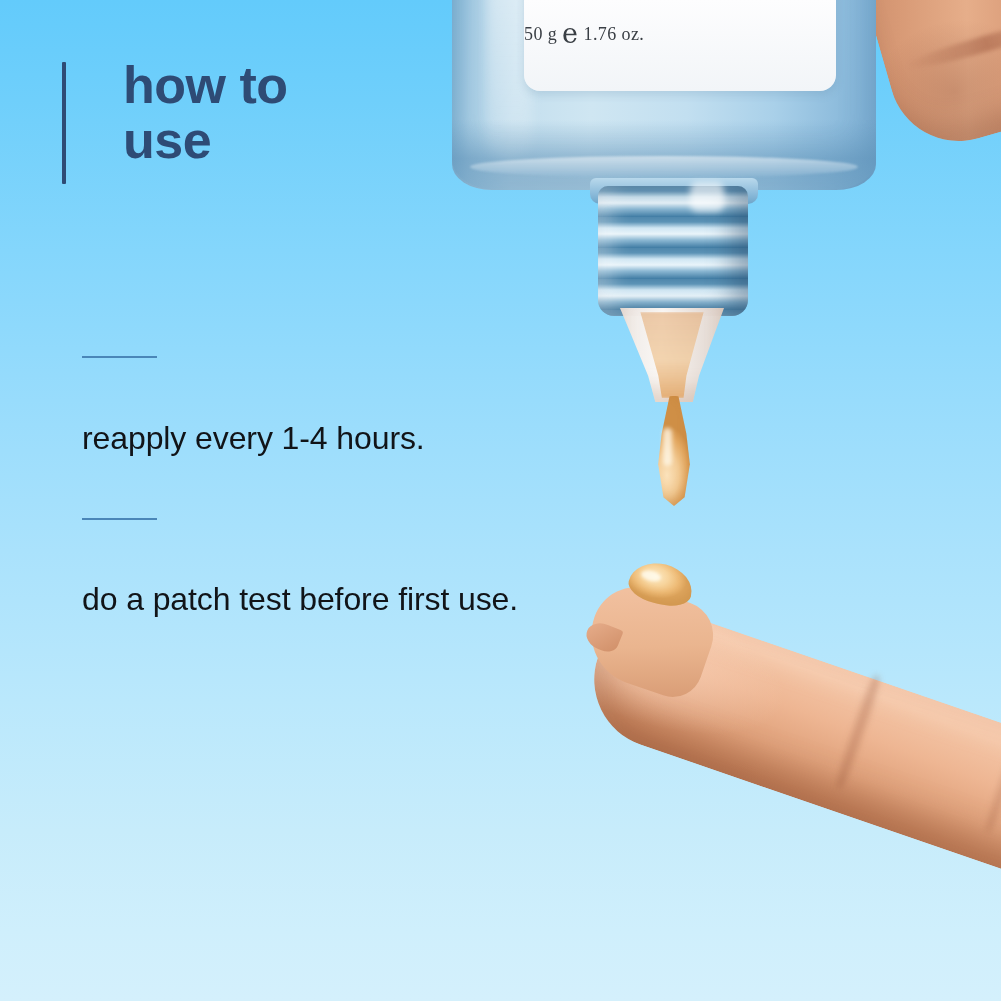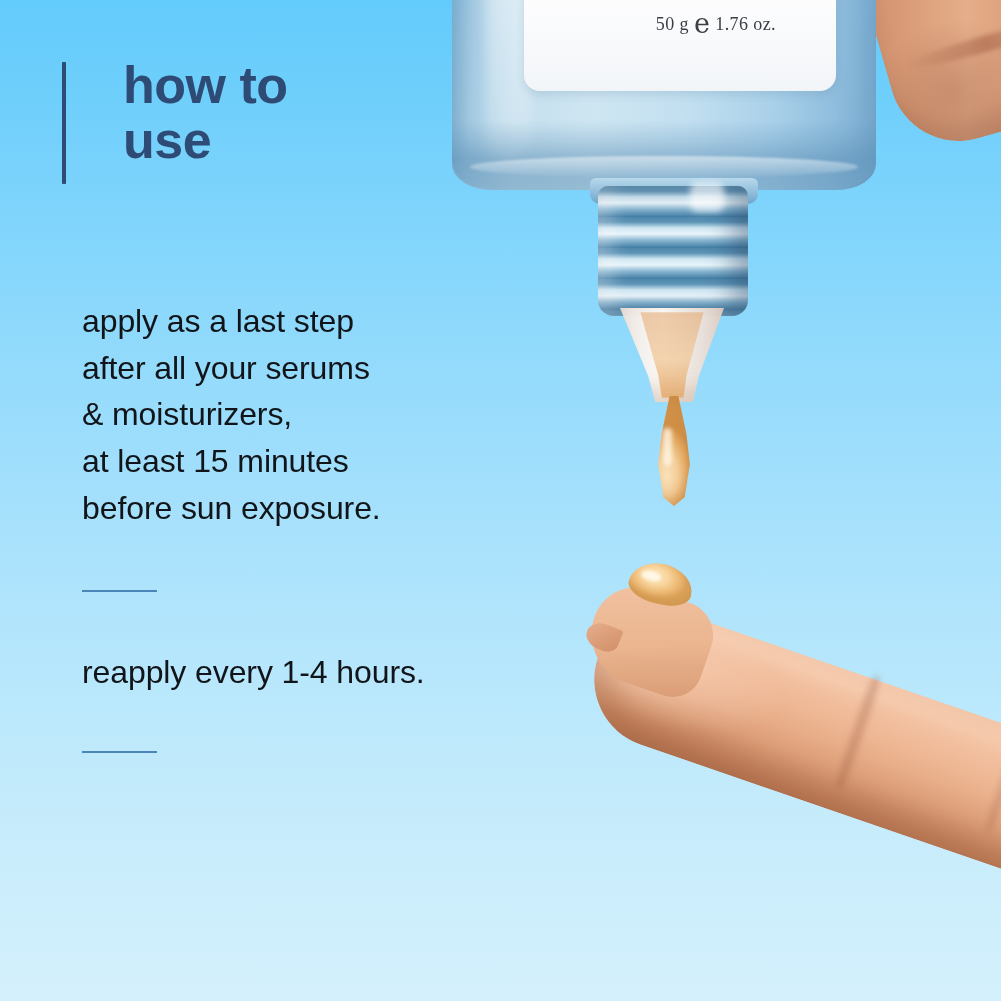--- a/index.html
+++ b/index.html
@@ -167,23 +167,23 @@
     top: -150px;
     width: 312px;
     height: 241px;
     border-radius: 6px 6px 16px 16px;
     background: linear-gradient(180deg, #ffffff 0%, #fdfdfe 62%, #f2f5f8 100%);
     box-shadow: 0 4px 9px rgba(90,130,160,0.20);
   }
   .label-text {
     position: absolute;
     left: 524px;
-    top: 8px;
+    top: 18px;
     width: 252px;
-    text-align: right;
+    text-align: left;
     color: #3a3f45;
     font-family: "Liberation Serif", serif;
     font-size: 18px;
     letter-spacing: 0.4px;
     white-space: nowrap;
   }
   .label-text .big-e {
     font-size: 27px;
     font-family: "DejaVu Serif", serif;
     vertical-align: -3px;
@@ -399,27 +399,23 @@
     <div class="dollop-hl"></div>
   </div>
 
   <div class="heading-wrap">
     <div class="heading-bar"></div>
     <div class="heading-text">how to
 use</div>
   </div>
 
   <div class="body-block">
-    <div class="para">apply as a last step
-after all your serums
-&amp; moisturizers,
-at least 15 minutes
-before sun exposure.</div>
     <div class="gap-a"></div>
     <div class="divider"></div>
     <div class="gap-b"></div>
     <div class="para">reapply every 1-4 hours.</div>
     <div class="gap-c"></div>
     <div class="divider"></div>
     <div class="gap-d"></div>
+    <div class="para">do a patch test before first use.</div>
   </div>
 
 </div>
 
 </body></html>

